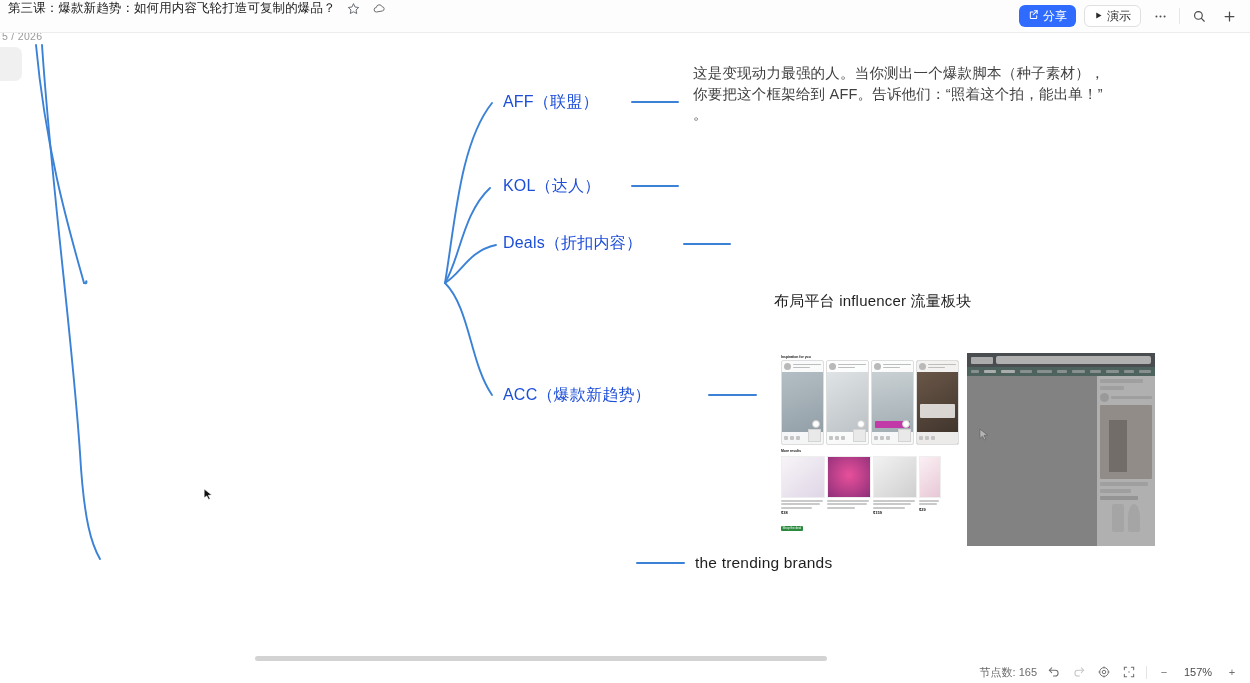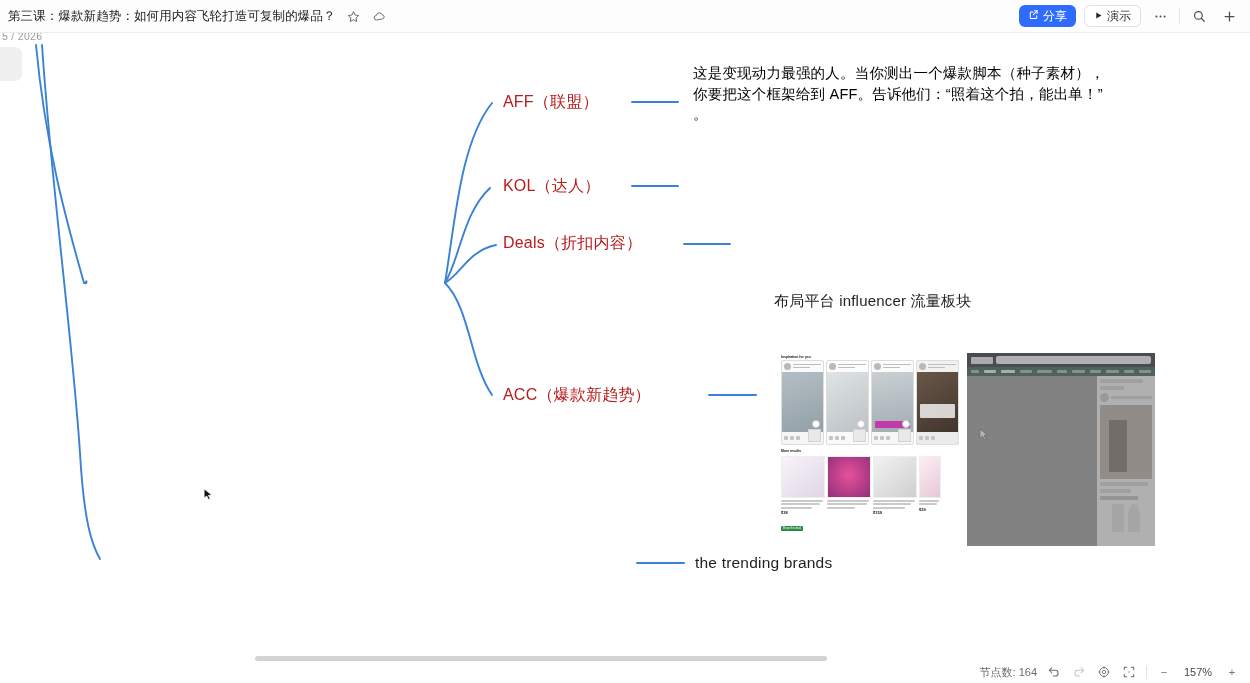--- a/index.html
+++ b/index.html
@@ -8,21 +8,21 @@
     overflow: hidden;
     background: #ffffff;
     font-family: "Liberation Sans", "DejaVu Sans", sans-serif;
   }
   #app { position: relative; width: 1250px; height: 683px; background: #fff; }
 
   
   .topbar {
     position: absolute; left: 0; top: 0; width: 1250px; height: 33px;
     background: #fdfdfd; border-bottom: 1px solid #ececec;
-    display: flex; align-items: center; z-index: 40;
+    display: flex; z-index: 40;
   }
   .doc-title {
     font-size: 12.5px; color: #1a1a1a; white-space: nowrap;
     margin-left: 8px; letter-spacing: .1px;
   }
   .title-icon {
     width: 16px; height: 16px; margin-left: 10px; display:inline-flex;
     align-items:center; justify-content:center; color:#5f6368;
   }
   .title-icon svg { display:block; }
@@ -56,26 +56,26 @@
   .left-chip {
     position:absolute; left:-14px; top:47px; width:36px; height:34px;
     background:#f0f0f0; border-radius:7px; z-index: 28;
   }
 
   
   .canvas { position:absolute; left:0; top:33px; width:1250px; height:628px; background:#fff; }
   .edges { position:absolute; left:0; top:0; width:1250px; height:628px; }
 
   .node {
-    position:absolute; color:#b91c1c; white-space:pre-wrap;
+    position:absolute; color:#1d4ed8; white-space:pre-wrap;
     line-height:1.42; letter-spacing:.2px;
   }
   .n-root   { font-size:16.5px; }
   .n-branch { font-size:16px; }
-  .n-desc   { font-size:14.5px; color:#000000; }
+  .n-desc   { font-size:14.5px; color:#404040; }
   .n-bottom { font-size:16px; }
   .n-head   { font-size:15px; color:#1f1f1f; }
   .n-en     { font-size:15.5px; color:#1f1f1f; }
 
   
   .shot { position:absolute; overflow:hidden; background:#fff; }
 
   
   .shotA { left:778px; top:320px; width:184px; height:193px; }
   .shotA .lbl {
@@ -393,21 +393,21 @@
     </div>
 
     <svg class="cursor" viewBox="0 0 24 24">
       <path d="M4 2l14 11-6.4.5 3.4 6.3-2.7 1.4-3.5-6.5L4 18z" fill="#111" stroke="#fff" stroke-width="1.1"></path>
     </svg>
   </div>
 
   <div class="hscroll"></div>
 
   <div class="statusbar">
-    <span>节点数: 164</span>
+    <span>节点数: 165</span>
     <div class="sb-icon">
       <svg width="14" height="14" viewBox="0 0 24 24" fill="none" stroke="currentColor" stroke-width="1.8" stroke-linecap="round" stroke-linejoin="round">
         <path d="M4 9h10a5 5 0 0 1 0 10h-3"></path>
           <polyline points="8,5 4,9 8,13"></polyline>
       </svg>
     </div>
     <div class="sb-icon dim">
       <svg width="14" height="14" viewBox="0 0 24 24" fill="none" stroke="currentColor" stroke-width="1.8" stroke-linecap="round" stroke-linejoin="round">
         <path d="M20 9H10a5 5 0 0 0 0 10h3"></path>
           <polyline points="16,5 20,9 16,13"></polyline>

